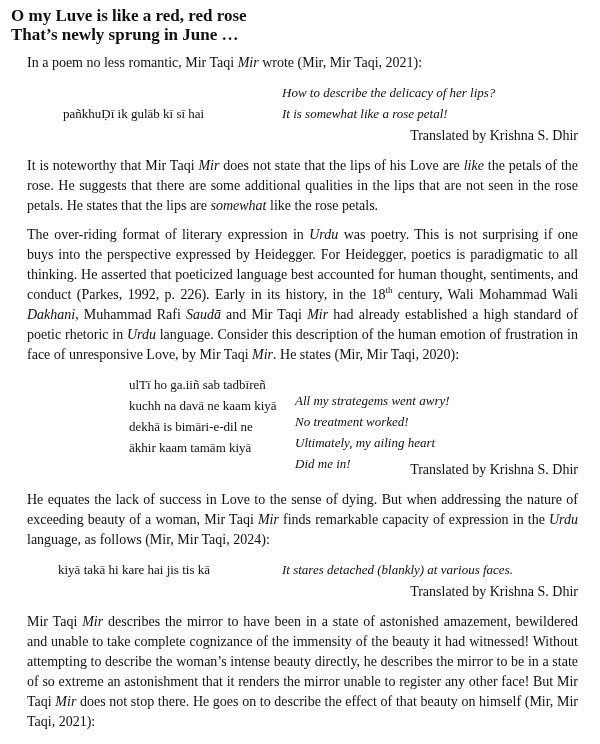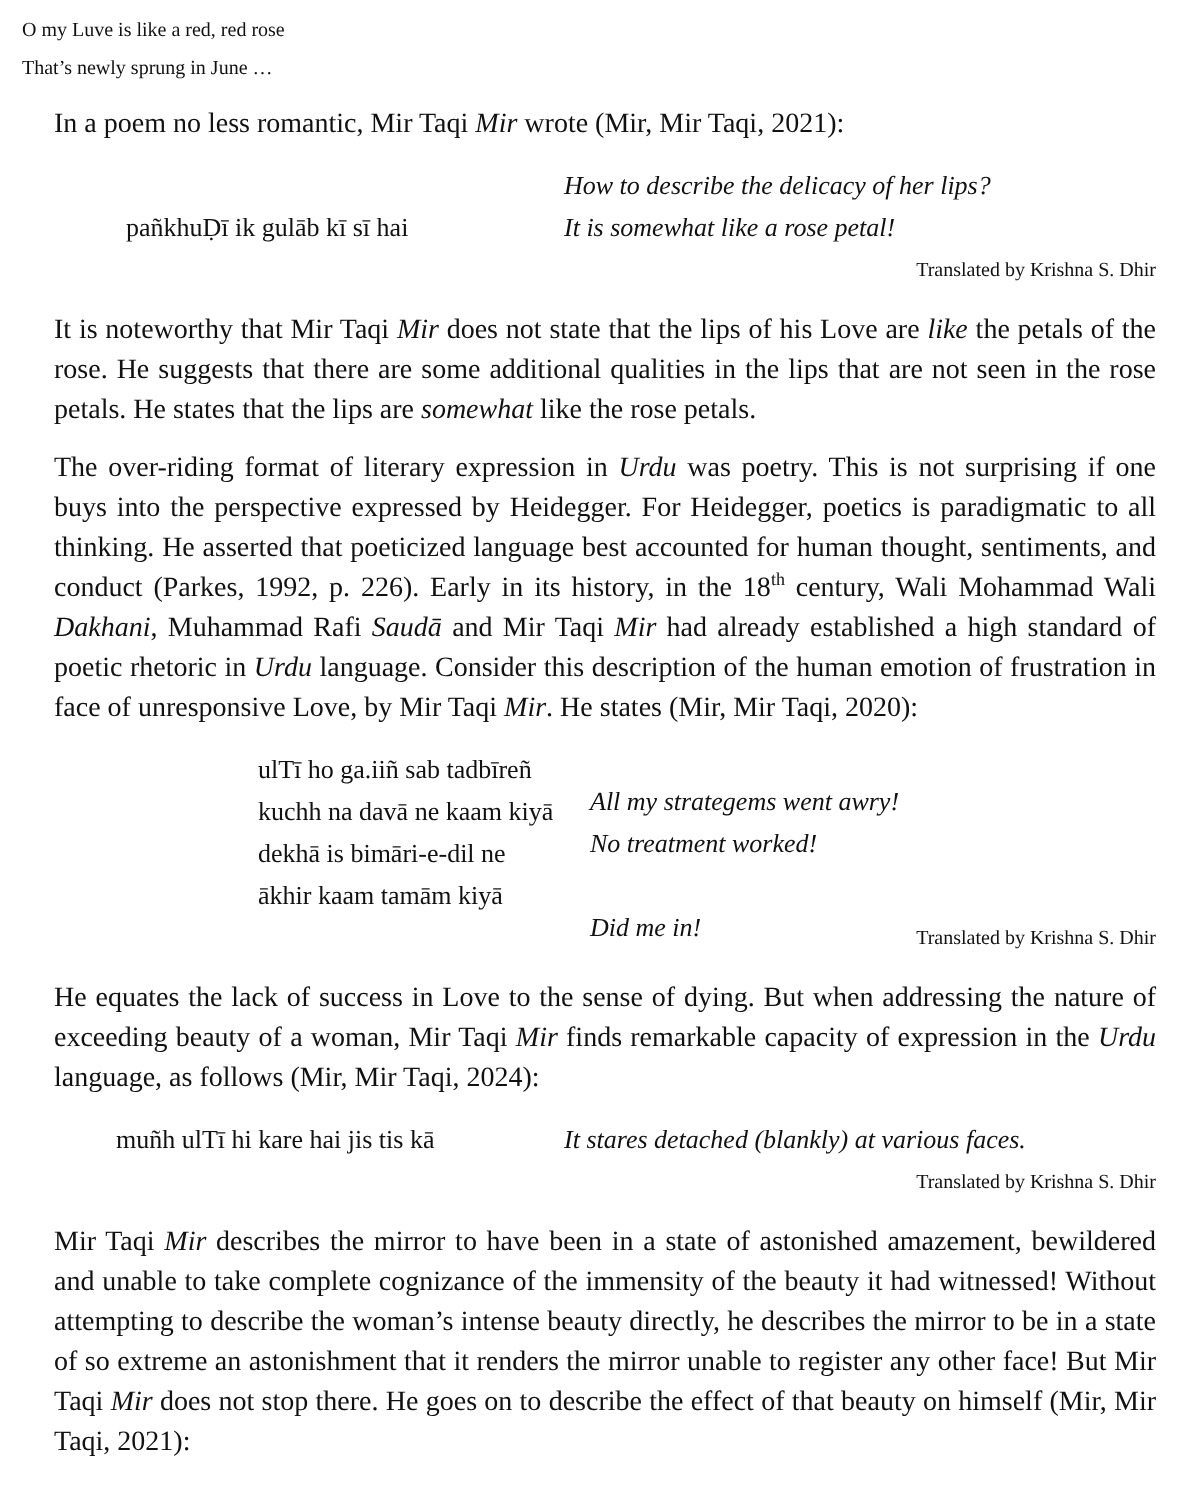--- a/index.html
+++ b/index.html
@@ -13,23 +13,24 @@
     height: 744px;
     box-sizing: border-box;
     padding: 6px 22px 0 11px;
     overflow: hidden;
     font-family: "Liberation Serif", "DejaVu Serif", serif;
     font-size: 14px;
     line-height: 20px;
     background: #ffffff;
   }
   .epigraph {
-    font-size: 10px;
+    font-size: 17px;
     line-height: 19px;
     margin: 0 0 9px 0;
+    font-weight: bold;
   }
   p.body-para {
     margin: 0 0 9px 16px;
     text-align: justify;
   }
   .it { font-style: italic; }
   sup { font-size: 9px; line-height: 0; }
   .verse-block {
     margin: 1px 0 2px 0;
     font-size: 13px;
@@ -43,21 +44,21 @@
   .verse-en {
     position: absolute;
     top: 0;
     font-style: italic;
     white-space: nowrap;
   }
   .v1 .verse-en, .v3 .verse-en { left: 271px; }
   .v2 .verse-en, .v4 .verse-en { left: 284px; margin-top: 16px; }
   .attribution {
     text-align: right;
-    font-size: 10px;
+    font-size: 14px;
     line-height: 20px;
     margin: 1px 0 10px 0;
   }
 </style>
 </head>
 <body>
 
 <div class="page">
 
   <div class="epigraph">
@@ -86,33 +87,34 @@
     <div class="verse-row">
       <span class="verse-urdu">ulTī ho ga.iiñ sab tadbīreñ</span>
       <span class="verse-en">All my strategems went awry!</span>
     </div>
     <div class="verse-row">
       <span class="verse-urdu">kuchh na davā ne kaam kiyā</span>
       <span class="verse-en">No treatment worked!</span>
     </div>
     <div class="verse-row">
       <span class="verse-urdu">dekhā is bimāri-e-dil ne</span>
+      <span class="verse-en">Ultimately, my ailing heart</span>
     </div>
     <div class="verse-row">
       <span class="verse-urdu">ākhir kaam tamām kiyā</span>
       <span class="verse-en">Did me in!</span>
     </div>
   </div>
   <div class="attribution">Translated by Krishna S. Dhir</div>
 
   <p class="body-para"><span>He equates the lack of success in Love to the sense of dying. But when addressing the nature of exceeding beauty of a woman, Mir Taqi </span><span class="it">Mir</span><span> finds remarkable capacity of expression in the </span><span class="it">Urdu</span><span> language, as follows (Mir, Mir Taqi, 2024):</span></p>
 
   <div class="verse-block v3">
     <div class="verse-row">
-      <span class="verse-urdu">muñh ulTī hi kare hai jis tis kā</span>
+      <span class="verse-urdu">kiyā takā hi kare hai jis tis kā</span>
       <span class="verse-en">It stares detached (blankly) at various faces.</span>
     </div>
   </div>
   <div class="attribution">Translated by Krishna S. Dhir</div>
 
   <p class="body-para"><span>Mir Taqi </span><span class="it">Mir</span><span> describes the mirror to have been in a state of astonished amazement, bewildered and unable to take complete cognizance of the immensity of the beauty it had witnessed!  Without attempting to describe the woman’s intense beauty directly, he describes the mirror to be in a state of so extreme an astonishment that it renders the mirror unable to register any other face!  But Mir Taqi </span><span class="it">Mir</span><span> does not stop there.  He goes on to describe the effect of that beauty on himself (Mir, Mir Taqi, 2021):</span></p>
 
 </div>
 
 </body></html>

